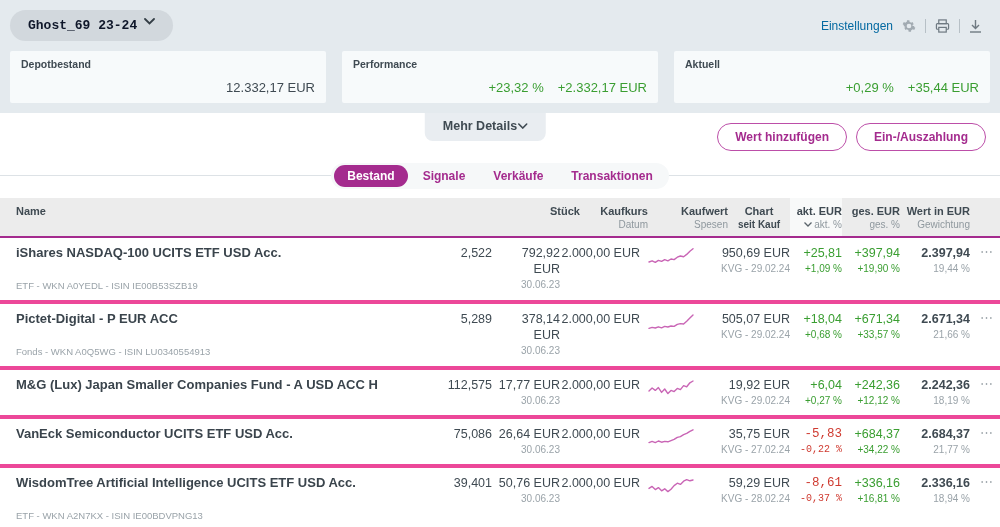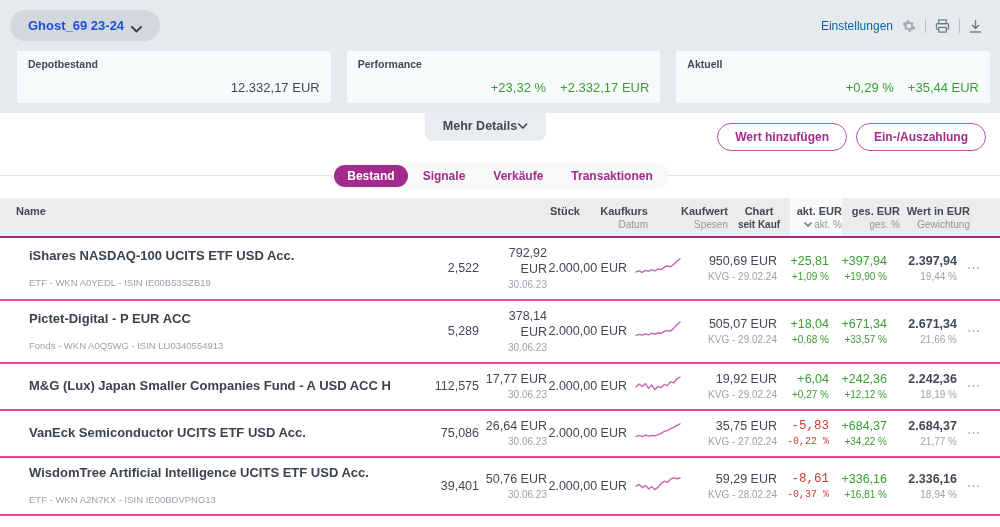--- a/index.html
+++ b/index.html
@@ -8,27 +8,27 @@
     font-family:"Liberation Sans", sans-serif;
     background:#ffffff;
     color:#3f4a52;
     font-size:12px;
   }
   
   .top-band { background:#e4eaee; padding:10px 10px 10px; }
   .band-row1 { display:flex; justify-content:space-between; align-items:center; }
   .portfolio-pill {
     background:#d2d8dd; border:none; border-radius:17px; padding:8px 18px;
-    font-family:Liberation Sans, sans-serif; font-size:13px; font-weight:bold; color:#1d4ed8;
-    display:inline-flex; align-items:flex-end; gap:7px; cursor:pointer;
+    font-family:Liberation Mono, monospace; font-size:13px; font-weight:bold; color:#0f172a;
+    display:inline-flex; align-items:flex-start; gap:7px; cursor:pointer;
   }
   .settings { display:flex; align-items:center; gap:9px; color:#0369a1; font-size:12px; margin-right:8px; }
   .settings .sep { width:1px; height:14px; background:#b7c0c6; }
   .icon-btn { background:none; border:none; cursor:pointer; display:flex; align-items:center; padding:0; color:#7d878e; }
-  .cards { display:flex; gap:16px; margin-top:10px;margin-left:7px; }
+  .cards { display:flex; gap:16px; margin-top:10px; }
   .card { flex:1; background:#f7fafb; border-radius:2px; padding:7px 11px 8px; height:52px;
           display:flex; flex-direction:column; justify-content:space-between; }
   .card-label { font-size:10.5px; font-weight:bold; color:#3f4a52; }
   .card-values { align-self:flex-end; font-size:13px; color:#3f4a52; display:flex; gap:14px;align-items:flex-end; }
   
   .details-strip { position:relative; height:38px; }
   .more-details {
     position:absolute; left:50%; transform:translateX(-62%); top:0;
     background:#e9edf1; border:none; border-radius:0 0 8px 8px;
     padding:6px 18px 8px; font-family:inherit; font-size:12.5px; font-weight:600;
@@ -54,23 +54,23 @@
   .th .l2 { font-size:10px; color:#8f989e; line-height:13px; }
   .th .l2.dark { color:#3f4a52; font-weight:bold; }
   .th.sorted { background:#f8f9f9; }
   .sort-ind { display:inline-flex; margin-right:2px; transform:translateY(-1px); }
   .c-name  { flex:1; text-align:left; padding-left:16px; }
   .c-num   { text-align:right; }
   .c-stueck{ width:56px; } .c-kkurs{ width:68px; } .c-kwert{ width:80px; }
   .c-chart { width:62px; text-align:center; }
   .c-akurs { width:88px; } .c-aeur{ width:52px; } .c-geur{ width:58px; } .c-wert{ width:70px; }
   .c-menu  { width:30px; text-align:right; padding-right:6px; }
-  .row { display:flex; align-items:center; border-bottom:2px solid #ec4899; padding:7px 13px 8px; }
+  .row { display:flex; align-items:flex-start; border-bottom:4px solid #ec4899; padding:7px 0 8px; }
   .nm { font-size:13px; font-weight:bold; color:#3a444c; line-height:16px; cursor:pointer; }
-  .sub { font-size:9.5px; color:#9aa3a9; line-height:13px; margin-top:12px; }
+  .sub { font-size:9.5px; color:#9aa3a9; line-height:13px; margin-top:18px; }
   .v1 { font-size:12.5px; line-height:16px; color:#3f4a52; }
   .v1.bold { font-weight:bold; }
   .v2 { font-size:10px; line-height:13px; color:#9aa3a9; margin-top:1px; }
   .pos { color:#3a9e31 !important; }
   .neg { color:#cf3a30 !important;font-family:Liberation Mono, monospace; }
   .menu-dots { font-size:13px; color:#8a939a; line-height:14px; cursor:pointer; letter-spacing:1px; }
   .spark { display:block; margin:0 auto; }
   
   .srow { display:flex; align-items:flex-start; border-bottom:1px solid #e6e6e6; padding:9px 0; }
   .srow .nm { cursor:default; }

